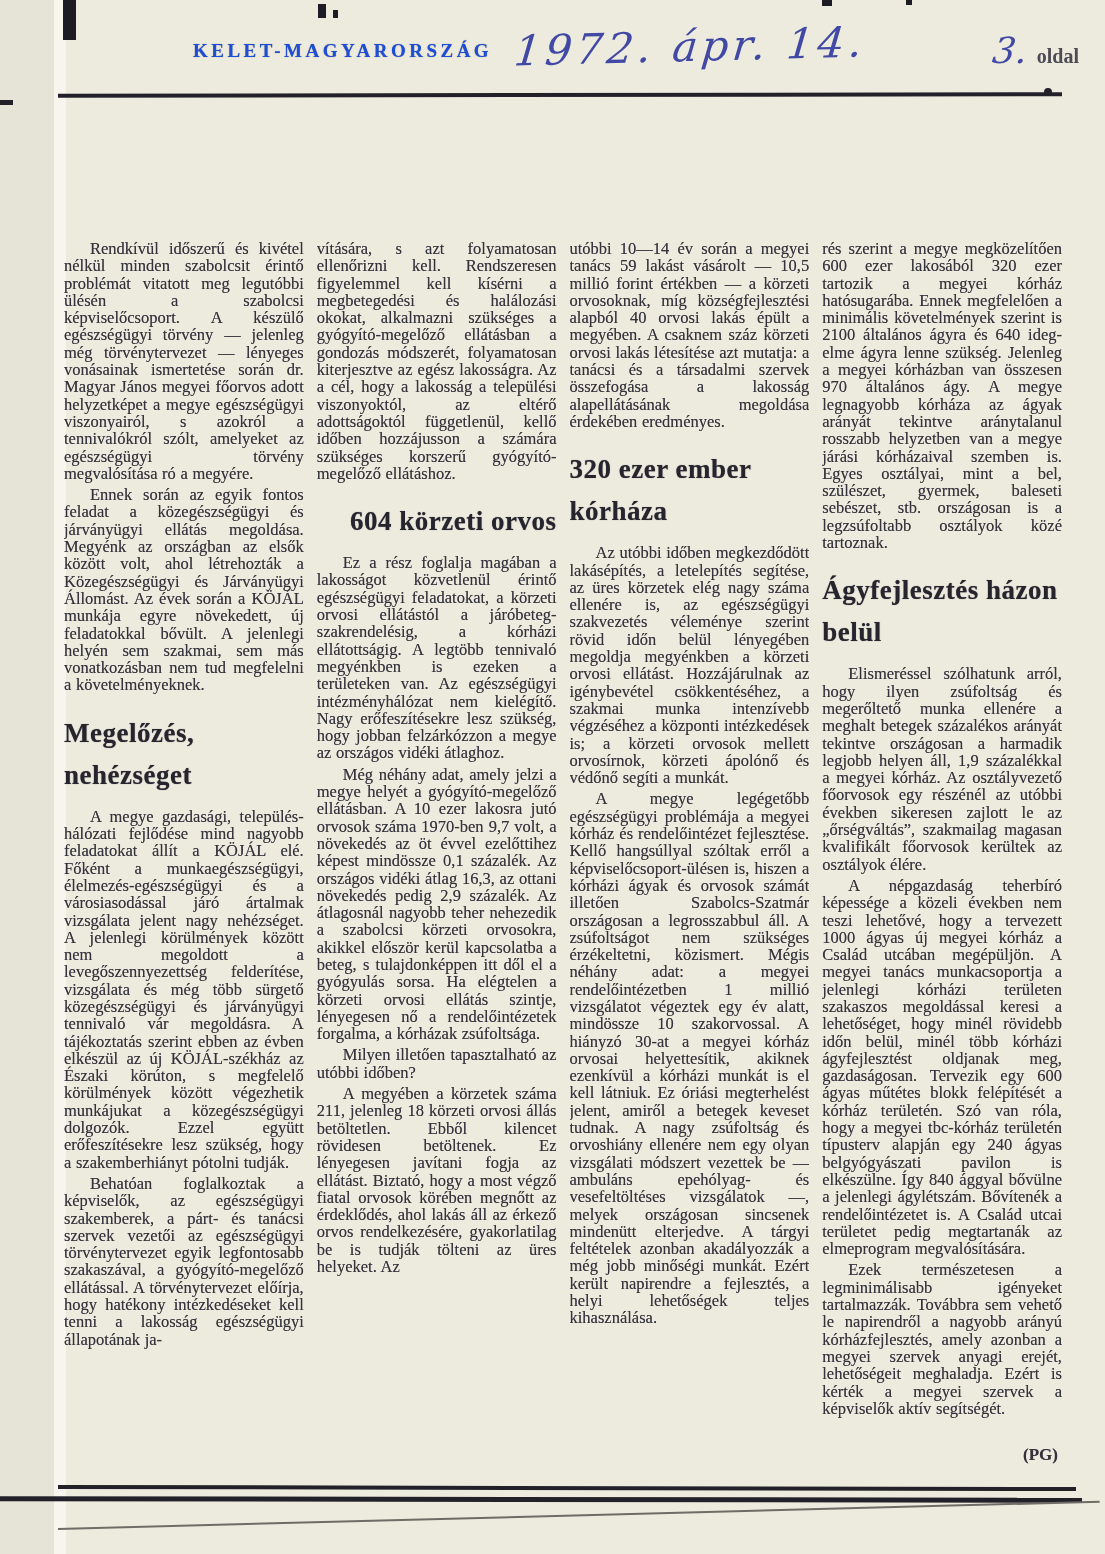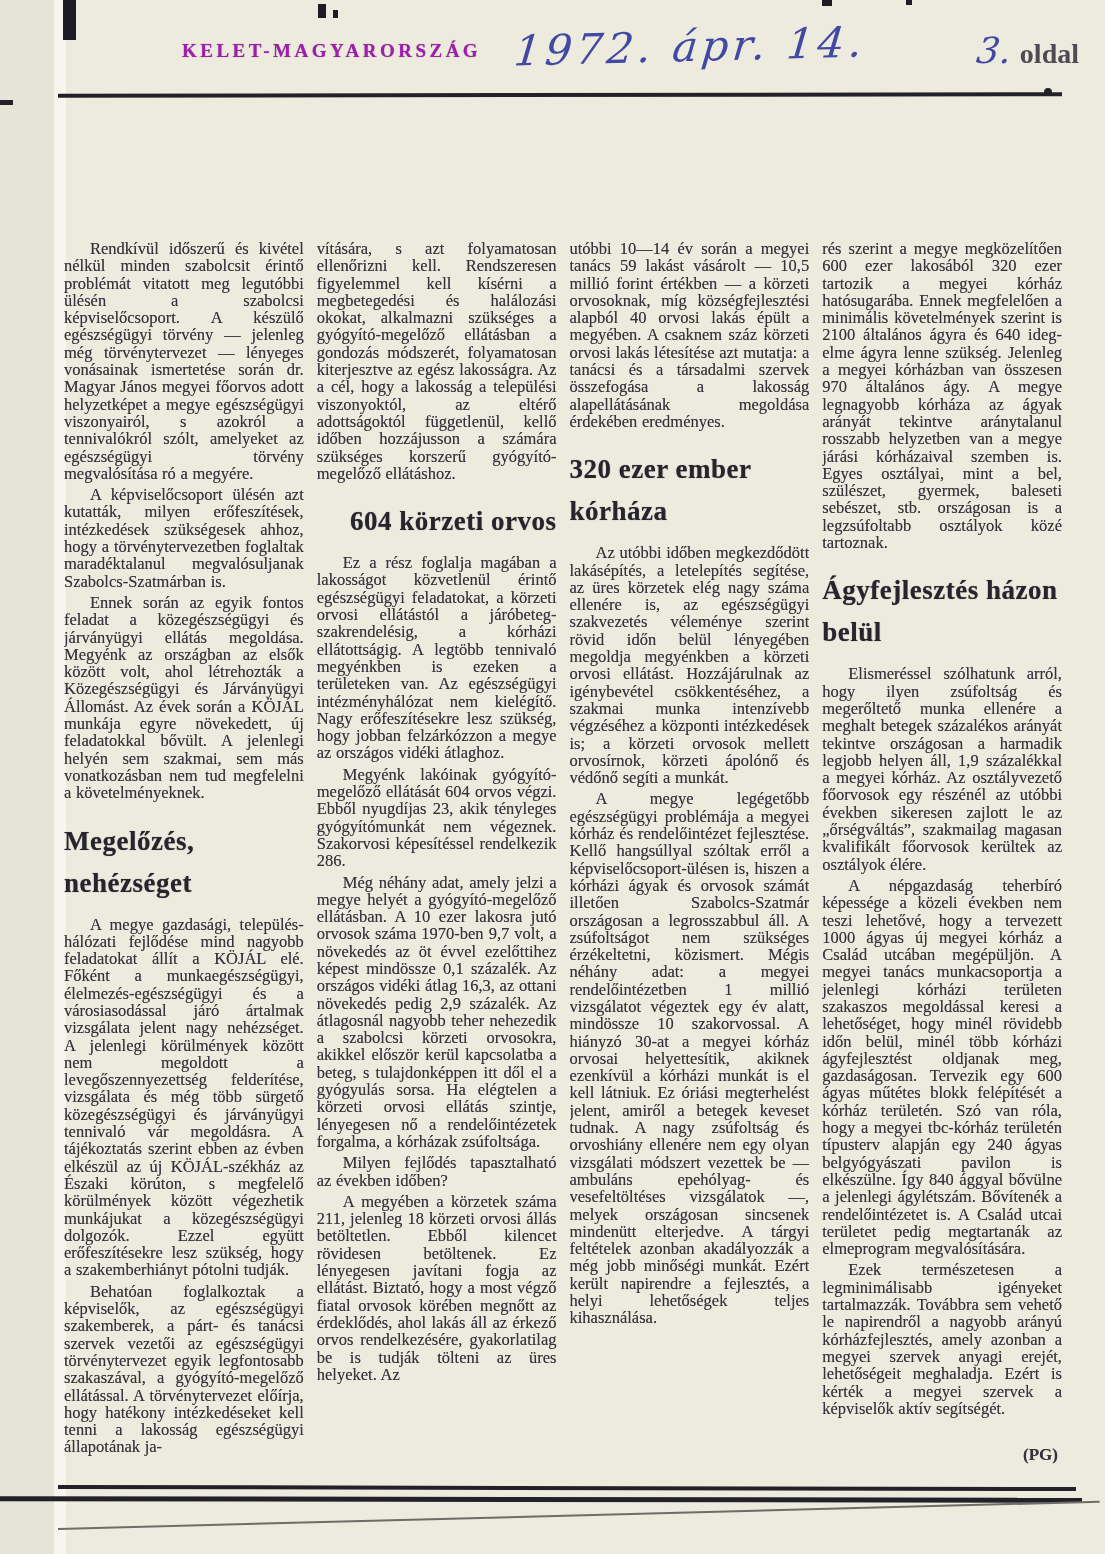--- a/index.html
+++ b/index.html
@@ -2,29 +2,29 @@
 <html lang="hu"><head>
 <meta charset="utf-8">
 <style>
   html,body{margin:0;padding:0;background:#d9d6cc;}
   .page{position:relative;width:1105px;height:1554px;background:#edeade;overflow:hidden;
         font-family:"Liberation Serif","DejaVu Serif",serif;}
   
   .edge-strip{position:absolute;left:0;top:0;width:54px;height:1554px;background:#e6e4d7;}
   .edge-light{position:absolute;left:54px;top:0;width:12px;height:1554px;background:#f7f5ee;}
   
-  .masthead{position:absolute;left:182px;top:40px;font-size:19px;font-weight:bold;
-            letter-spacing:3.5px;color:#a21caf;text-shadow:0 0 1px rgba(46,45,53,.55);}
+  .masthead{position:absolute;left:193px;top:40px;font-size:19px;font-weight:bold;
+            letter-spacing:3.5px;color:#1d4ed8;text-shadow:0 0 1px rgba(46,45,53,.55);}
   .hw-date{position:absolute;left:515px;top:22px;font-size:42px;font-style:italic;
            color:#4149a4;transform:skewX(-7deg) rotate(-1.5deg);letter-spacing:4px;
            font-family:"DejaVu Serif",serif;}
   .pagenum{position:absolute;right:26px;top:30px;display:flex;align-items:baseline;gap:9px;}
   .pagenum .num{font-size:36px;font-style:italic;color:#4149a4;transform:skewX(-8deg);
                 font-family:"DejaVu Serif",serif;}
-  .pagenum .suffix{font-size:28px;font-weight:bold;color:#4d4c55;filter:blur(.6px);}
+  .pagenum .suffix{font-size:20px;font-weight:bold;color:#4d4c55;filter:blur(.6px);}
   
   .rule{position:absolute;background:#22212a;}
   .rule-top{left:58px;top:93px;width:1004px;height:4px;transform:rotate(-.08deg);}
   .rule-top-stub{left:0;top:100px;width:13px;height:5px;}
   .rule-dot{left:1044px;top:88px;width:8px;height:8px;border-radius:50%;}
   .rule-left{left:55px;top:302px;width:2px;height:1196px;
              background:linear-gradient(#2f2e37,rgba(47,46,55,.25) 55%,rgba(47,46,55,.45));}
   .rule-b1{left:58px;top:1486px;width:1018px;height:4px;transform:rotate(.12deg);}
   .rule-b2{left:0;top:1497px;width:1082px;height:5px;transform:rotate(.08deg);}
   .rule-b3{left:58px;top:1528px;width:1042px;height:2px;background:#6d6c65;
@@ -74,33 +74,31 @@
 
   <div class="rule rule-top"></div>
   <div class="rule rule-top-stub"></div>
   <div class="rule rule-dot"></div>
   <div class="rule-left"></div>
 
 
   <div class="article-columns">
       <div class="col">
         <p class="para">Rendkívül időszerű és kivétel nélkül minden szabolcsit érintő problémát vitatott meg legutóbbi ülésén a szabolcsi képviselőcsoport. A készülő egészségügyi törvény — jelenleg még törvénytervezet — lényeges vonásainak ismertetése során dr. Magyar János megyei főorvos adott helyzetképet a megye egészségügyi viszonyairól, s azokról a tennivalókról szólt, amelyeket az egészségügyi törvény megvalósítása ró a megyére.</p>
-        <p class="para">A képviselőcsoport ülésén azt kutatták, milyen erőfeszítések, intézkedések szükségesek ahhoz, hogy a törvénytervezetben foglaltak maradéktalanul megvalósuljanak Szabolcs-Szatmárban is.</p>
         <p class="para">Ennek során az egyik fontos feladat a közegészségügyi és járványügyi ellátás megoldása. Megyénk az országban az elsők között volt, ahol létrehozták a Közegészségügyi és Járványügyi Állomást. Az évek során a KÖJÁL munkája egyre növekedett, új feladatokkal bővült. A jelenlegi helyén sem szakmai, sem más vonatkozásban nem tud megfelelni a követelményeknek.</p>
         <h2 class="sec-h">Megelőzés, nehézséget</h2>
         <p class="para">A megye gazdasági, település-hálózati fejlődése mind nagyobb feladatokat állít a KÖJÁL elé. Főként a munkaegészségügyi, élelmezés-egészségügyi és a városiasodással járó ártalmak vizsgálata jelent nagy nehézséget. A jelenlegi körülmények között nem megoldott a levegőszennyezettség felderítése, vizsgálata és még több sürgető közegészségügyi és járványügyi tennivaló vár megoldásra. A tájékoztatás szerint ebben az évben elkészül az új KÖJÁL-székház az Északi körúton, s megfelelő körülmények között végezhetik munkájukat a közegészségügyi dolgozók. Ezzel együtt erőfeszítésekre lesz szükség, hogy a szakemberhiányt pótolni tudják.</p>
         <p class="para">Behatóan foglalkoztak a képviselők, az egészségügyi szakemberek, a párt- és tanácsi szervek vezetői az egészségügyi törvénytervezet egyik legfontosabb szakaszával, a gyógyító-megelőző ellátással. A törvénytervezet előírja, hogy hatékony intézkedéseket kell tenni a lakosság egészségügyi állapotának ja-</p>
       </div>
       <div class="col">
         <p class="para noindent">vítására, s azt folyamatosan ellenőrizni kell. Rendszeresen figyelemmel kell kísérni a megbetegedési és halálozási okokat, alkalmazni szükséges a gyógyító-megelőző ellátásban a gondozás módszerét, folyamatosan kiterjesztve az egész lakosságra. Az a cél, hogy a lakosság a települési viszonyoktól, az eltérő adottságoktól függetlenül, kellő időben hozzájusson a számára szükséges korszerű gyógyító-megelőző ellátáshoz.</p>
         <h2 class="sec-h" style="text-align: right;">604 körzeti orvos</h2>
         <p class="para">Ez a rész foglalja magában a lakosságot közvetlenül érintő egészségügyi feladatokat, a körzeti orvosi ellátástól a járóbeteg-szakrendelésig, a kórházi ellátottságig. A legtöbb tennivaló megyénkben is ezeken a területeken van. Az egészségügyi intézményhálózat nem kielégítő. Nagy erőfeszítésekre lesz szükség, hogy jobban felzárkózzon a megye az országos vidéki átlaghoz.</p>
-        <p class="para">Megyénk lakóinak gyógyító-megelőző ellátását 604 orvos végzi. Ebből nyugdíjas 23, akik tényleges gyógyítómunkát nem végeznek. Szakorvosi képesítéssel rendelkezik 286.</p>
         <p class="para">Még néhány adat, amely jelzi a megye helyét a gyógyító-megelőző ellátásban. A 10 ezer lakosra jutó orvosok száma 1970-ben 9,7 volt, a növekedés az öt évvel ezelőttihez képest mindössze 0,1 százalék. Az országos vidéki átlag 16,3, az ottani növekedés pedig 2,9 százalék. Az átlagosnál nagyobb teher nehezedik a szabolcsi körzeti orvosokra, akikkel először kerül kapcsolatba a beteg, s tulajdonképpen itt dől el a gyógyulás sorsa. Ha elégtelen a körzeti orvosi ellátás szintje, lényegesen nő a rendelőintézetek forgalma, a kórházak zsúfoltsága.</p>
-        <p class="para">Milyen fejlődés tapasztalható az években időben?</p>
+        <p class="para">Milyen illetően tapasztalható az utóbbi időben?</p>
         <p class="para">A megyében a körzetek száma 211, jelenleg 18 körzeti orvosi állás betöltetlen. Ebből kilencet rövidesen betöltenek. Ez lényegesen javítani fogja az ellátást. Biztató, hogy a most végző fiatal orvosok körében megnőtt az érdeklődés, ahol lakás áll az érkező orvos rendelkezésére, gyakorlatilag be is tudják tölteni az üres helyeket. Az</p>
       </div>
       <div class="col">
         <p class="para noindent">utóbbi 10—14 év során a megyei tanács 59 lakást vásárolt — 10,5 millió forint értékben — a körzeti orvosoknak, míg községfejlesztési alapból 40 orvosi lakás épült a megyében. A csaknem száz körzeti orvosi lakás létesítése azt mutatja: a tanácsi és a társadalmi szervek összefogása a lakosság alapellátásának megoldása érdekében eredményes.</p>
         <h2 class="sec-h">320 ezer ember kórháza</h2>
         <p class="para">Az utóbbi időben megkezdődött lakásépítés, a letelepítés segítése, az üres körzetek elég nagy száma ellenére is, az egészségügyi szakvezetés véleménye szerint rövid időn belül lényegében megoldja megyénkben a körzeti orvosi ellátást. Hozzájárulnak az igénybevétel csökkentéséhez, a szakmai munka intenzívebb végzéséhez a központi intézkedések is; a körzeti orvosok mellett orvosírnok, körzeti ápolónő és védőnő segíti a munkát.</p>
         <p class="para">A megye legégetőbb egészségügyi problémája a megyei kórház és rendelőintézet fejlesztése. Kellő hangsúllyal szóltak erről a képviselőcsoport-ülésen is, hiszen a kórházi ágyak és orvosok számát illetően Szabolcs-Szatmár országosan a legrosszabbul áll. A zsúfoltságot nem szükséges érzékeltetni, közismert. Mégis néhány adat: a megyei rendelőintézetben 1 millió vizsgálatot végeztek egy év alatt, mindössze 10 szakorvossal. A hiányzó 30-at a megyei kórház orvosai helyettesítik, akiknek ezenkívül a kórházi munkát is el kell látniuk. Ez óriási megterhelést jelent, amiről a betegek keveset tudnak. A nagy zsúfoltság és orvoshiány ellenére nem egy olyan vizsgálati módszert vezettek be — ambuláns epehólyag- és vesefeltöltéses vizsgálatok —, melyek országosan sincsenek mindenütt elterjedve. A tárgyi feltételek azonban akadályozzák a még jobb minőségi munkát. Ezért került napirendre a fejlesztés, a helyi lehetőségek teljes kihasználása.</p>
       </div>
       <div class="col">
         <p class="para noindent">rés szerint a megye megközelítően 600 ezer lakosából 320 ezer tartozik a megyei kórház hatósugarába. Ennek megfelelően a minimális követelmények szerint is 2100 általános ágyra és 640 ideg-elme ágyra lenne szükség. Jelenleg a megyei kórházban van összesen 970 általános ágy. A megye legnagyobb kórháza az ágyak arányát tekintve aránytalanul rosszabb helyzetben van a megye járási kórházaival szemben is. Egyes osztályai, mint a bel, szülészet, gyermek, baleseti sebészet, stb. országosan is a legzsúfoltabb osztályok közé tartoznak.</p>

